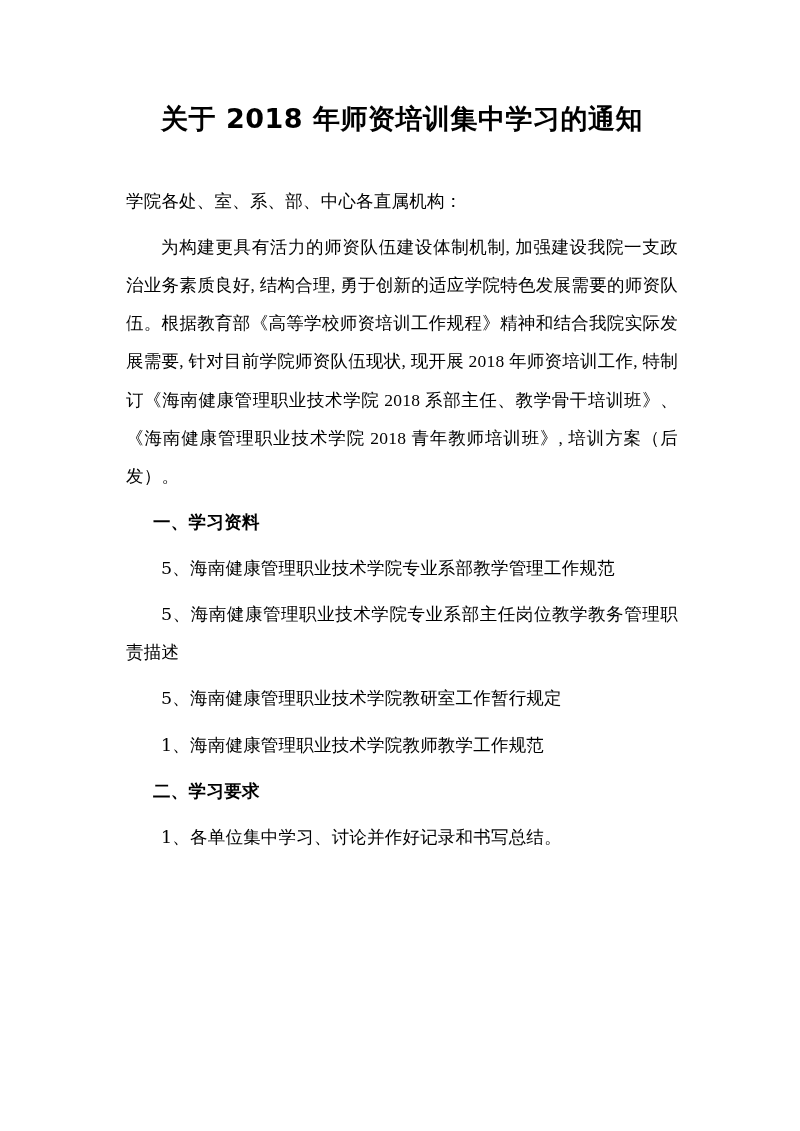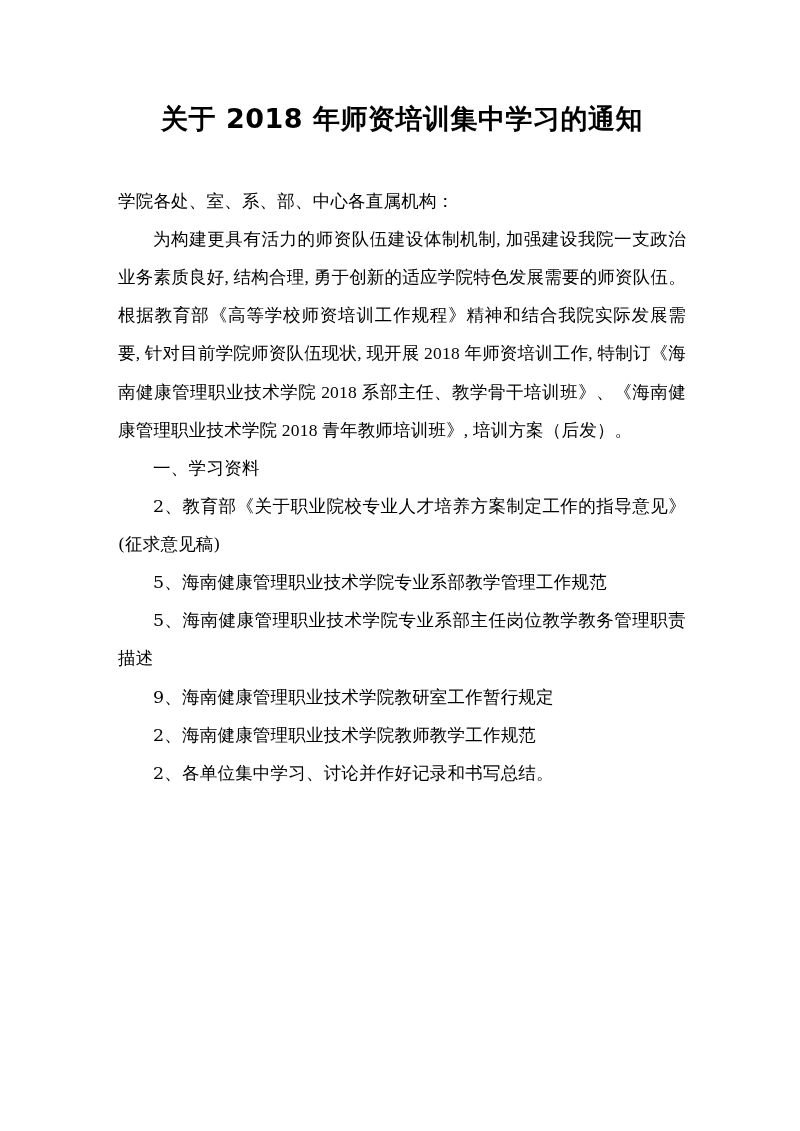--- a/index.html
+++ b/index.html
@@ -28,37 +28,37 @@
     font-size: 27px;
     text-align: center;
     letter-spacing: 0.5px;
     margin: 18px 0 0 0;
     line-height: 1.4;
   }
   .body-block {
     margin-top: 44px;
   }
   p {
-    margin: 0;
+    margin: 8px;
     font-size: 17.5px;
     line-height: 2.18;
     text-align: justify;
     text-justify: inter-ideograph;
     letter-spacing: 0.2px;
   }
   .indent {
     text-indent: 2em;
     font-family: Liberation Serif, serif;
   }
   .noindent {
     text-indent: 0;
   }
   .sub-head {
     font-family: "DejaVu Sans", "Liberation Sans", sans-serif;
-    font-weight: normal;
+    font-weight: bold;
     font-size: 17.5px;
     text-indent: 2em;
     line-height: 2.18;
     margin: 0;
     letter-spacing: 0.3px;
   }
   .list-item {
     text-indent: 2em;
   }
 </style>
@@ -71,23 +71,23 @@
 
   <div class="body-block">
 
     <p class="noindent">学院各处、室、系、部、中心各直属机构：</p>
 
     <p class="indent">为构建更具有活力的师资队伍建设体制机制, 加强建设我院一支政治业务素质良好, 结构合理, 勇于创新的适应学院特色发展需要的师资队伍。根据教育部《高等学校师资培训工作规程》精神和结合我院实际发展需要, 针对目前学院师资队伍现状, 现开展 2018 年师资培训工作, 特制订《海南健康管理职业技术学院 2018 系部主任、教学骨干培训班》、《海南健康管理职业技术学院 2018 青年教师培训班》, 培训方案（后发）。</p>
 
 
     <p class="sub-head">一、学习资料</p>
 
-    <p class="list-item">2、教育部《关于职业院校专业人才培养方案制定工作的指导意见》(征求意见稿)</p>
     <p class="list-item">5、海南健康管理职业技术学院专业系部教学管理工作规范</p>
     <p class="list-item">5、海南健康管理职业技术学院专业系部主任岗位教学教务管理职责描述</p>
-    <p class="list-item">9、海南健康管理职业技术学院教研室工作暂行规定</p>
-    <p class="list-item">2、海南健康管理职业技术学院教师教学工作规范</p>
+    <p class="list-item">5、海南健康管理职业技术学院教研室工作暂行规定</p>
+    <p class="list-item">1、海南健康管理职业技术学院教师教学工作规范</p>
 
+    <p class="sub-head">二、学习要求</p>
 
-    <p class="list-item">2、各单位集中学习、讨论并作好记录和书写总结。</p>
+    <p class="list-item">1、各单位集中学习、讨论并作好记录和书写总结。</p>
 
   </div>
 </div>
 
 </body></html>

